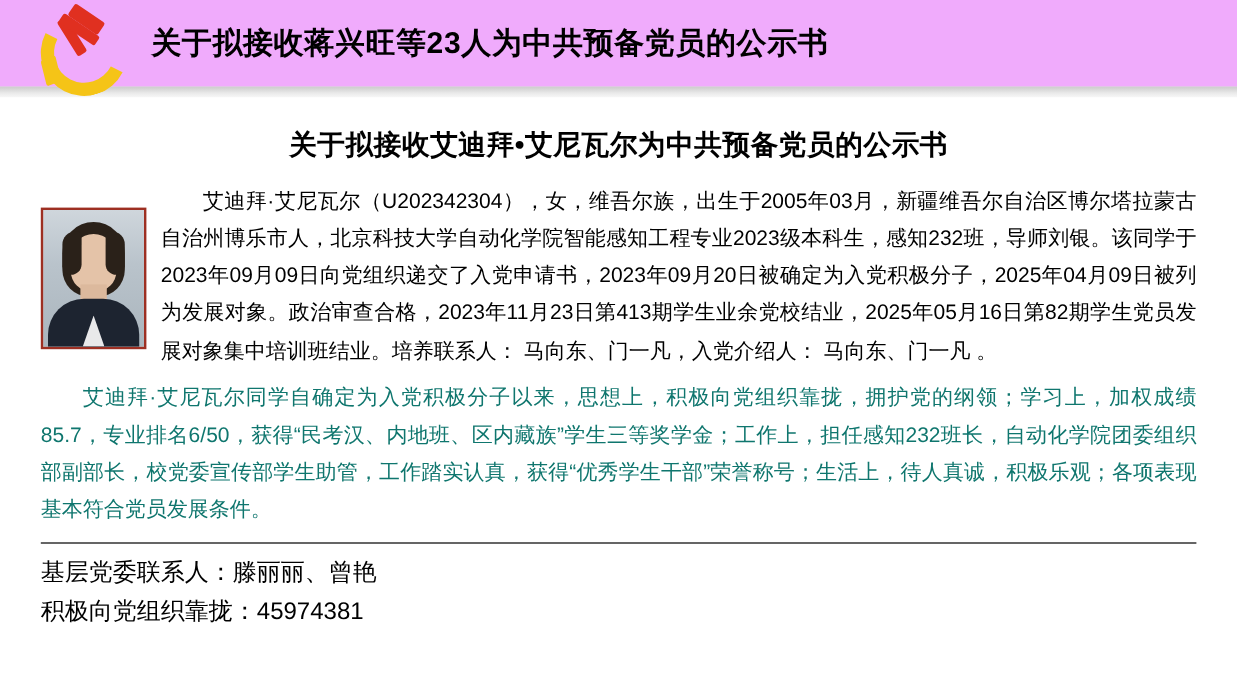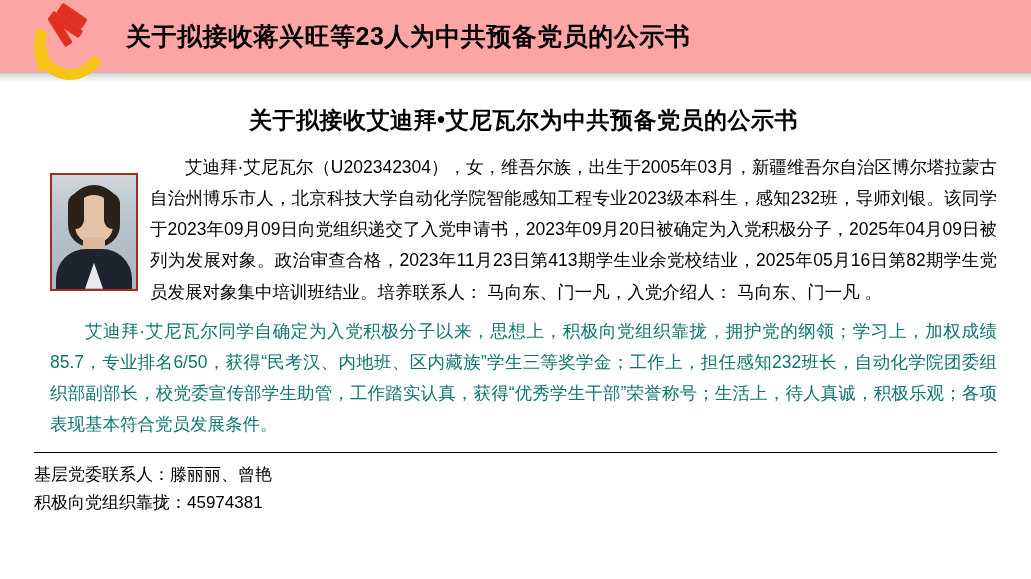--- a/index.html
+++ b/index.html
@@ -18,21 +18,21 @@
     position: relative;
     width: 1031px;
     height: 579px;
     box-sizing: border-box;
   }
 
   
   .banner {
     position: relative;
     height: 72px;
-    background: #fca5a5;
+    background: #f0abfc;
     display: flex;
     align-items: center;
     border-bottom: none;
   }
   .banner-emblem {
     width: 84px;
     height: 72px;
     flex: 0 0 84px;
     position: relative;
     margin-left: 26px;
@@ -99,21 +99,20 @@
     width: 34px; height: 9px;
     background: #e03020;
     transform: rotate(58deg);
     border-radius: 2px;
   }
 
   
   .doc {
     padding: 0 34px;
     box-sizing: border-box;
-    margin-left: 16px;
   }
   .doc-title {
     text-align: center;
     font-size: 23px;
     font-weight: bold;
     color: #000;
     margin: 24px 0 16px 0;
     letter-spacing: 0.5px;
   }
 
@@ -212,21 +211,21 @@
   }
 
   
   .footer-rule {
     border-top: 1.5px solid #000;
     margin: 12px 34px 0 34px;
   }
   .footer {
     display: flex;
     padding: 8px 34px 0 34px;
-    font-size: 17px;
+    font-size: 20px;
     line-height: 1.65;
     color: #000;
   }
   .footer-col-left { flex: 0 0 400px; }
   .footer-col-right { flex: 1 1 auto; }
   .footer-line { white-space: nowrap; }
 </style>
 </head>
 <body>
 

